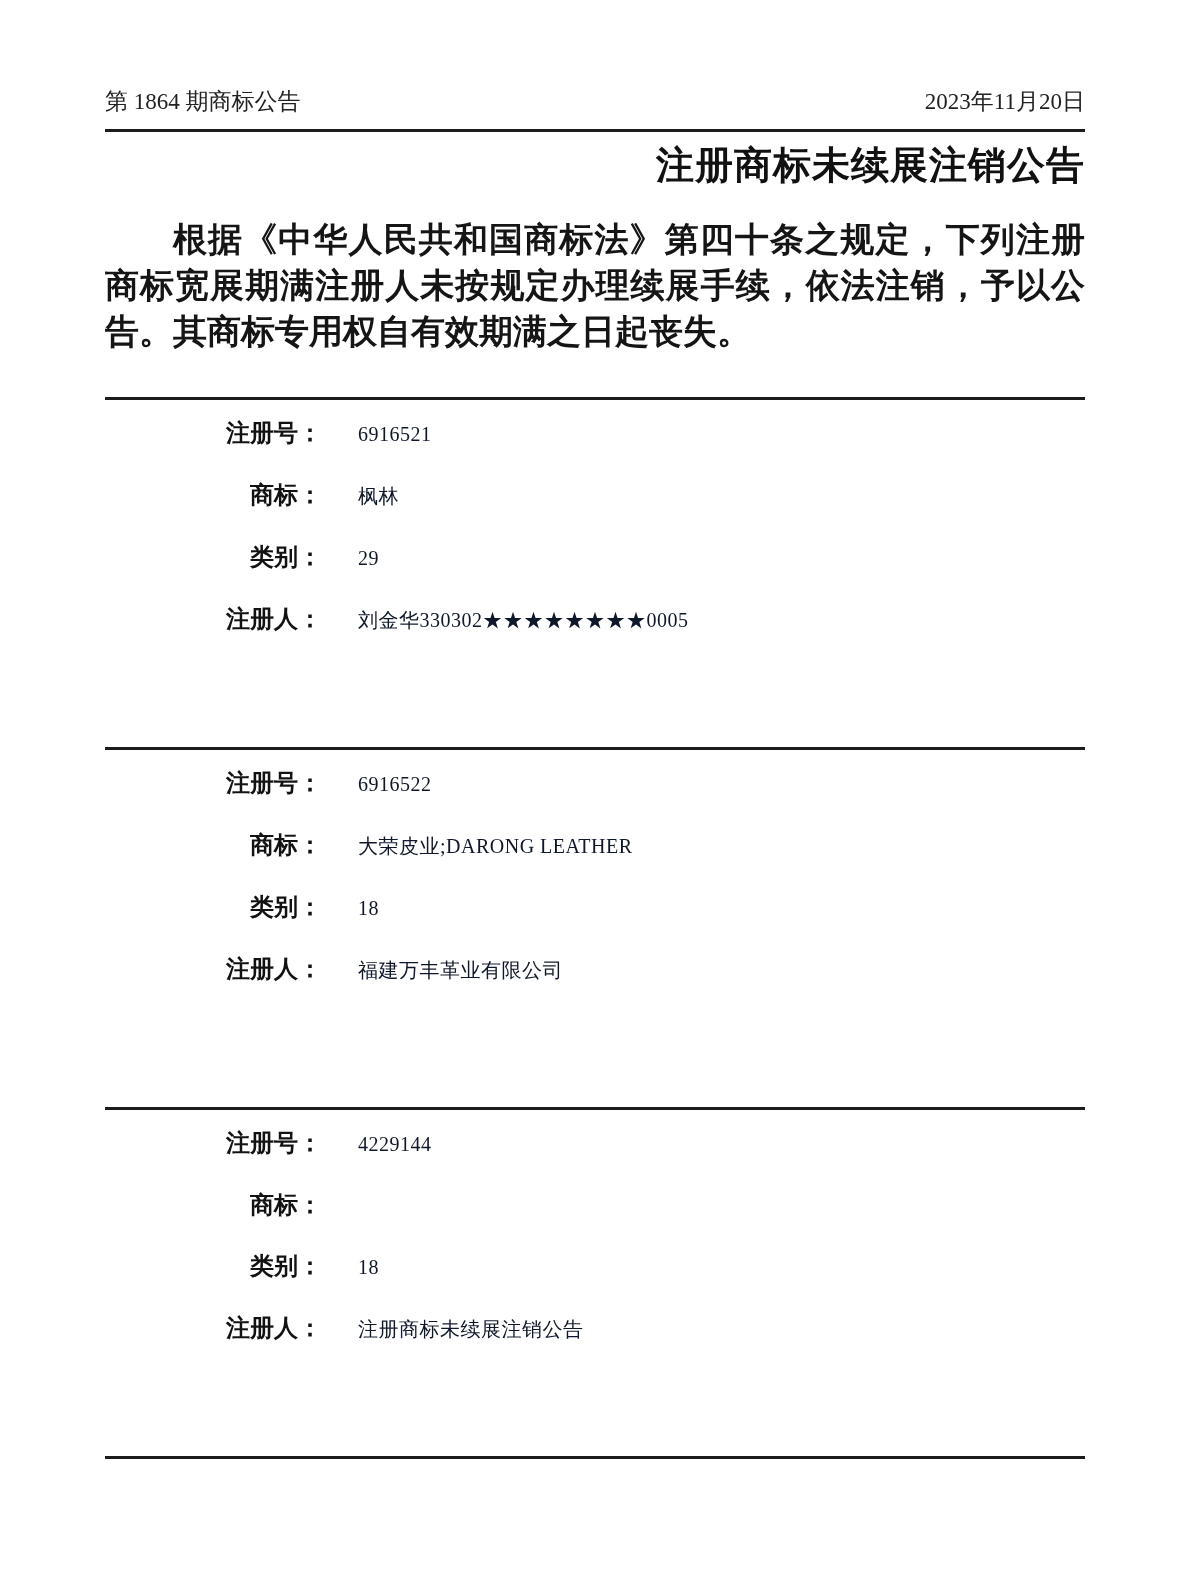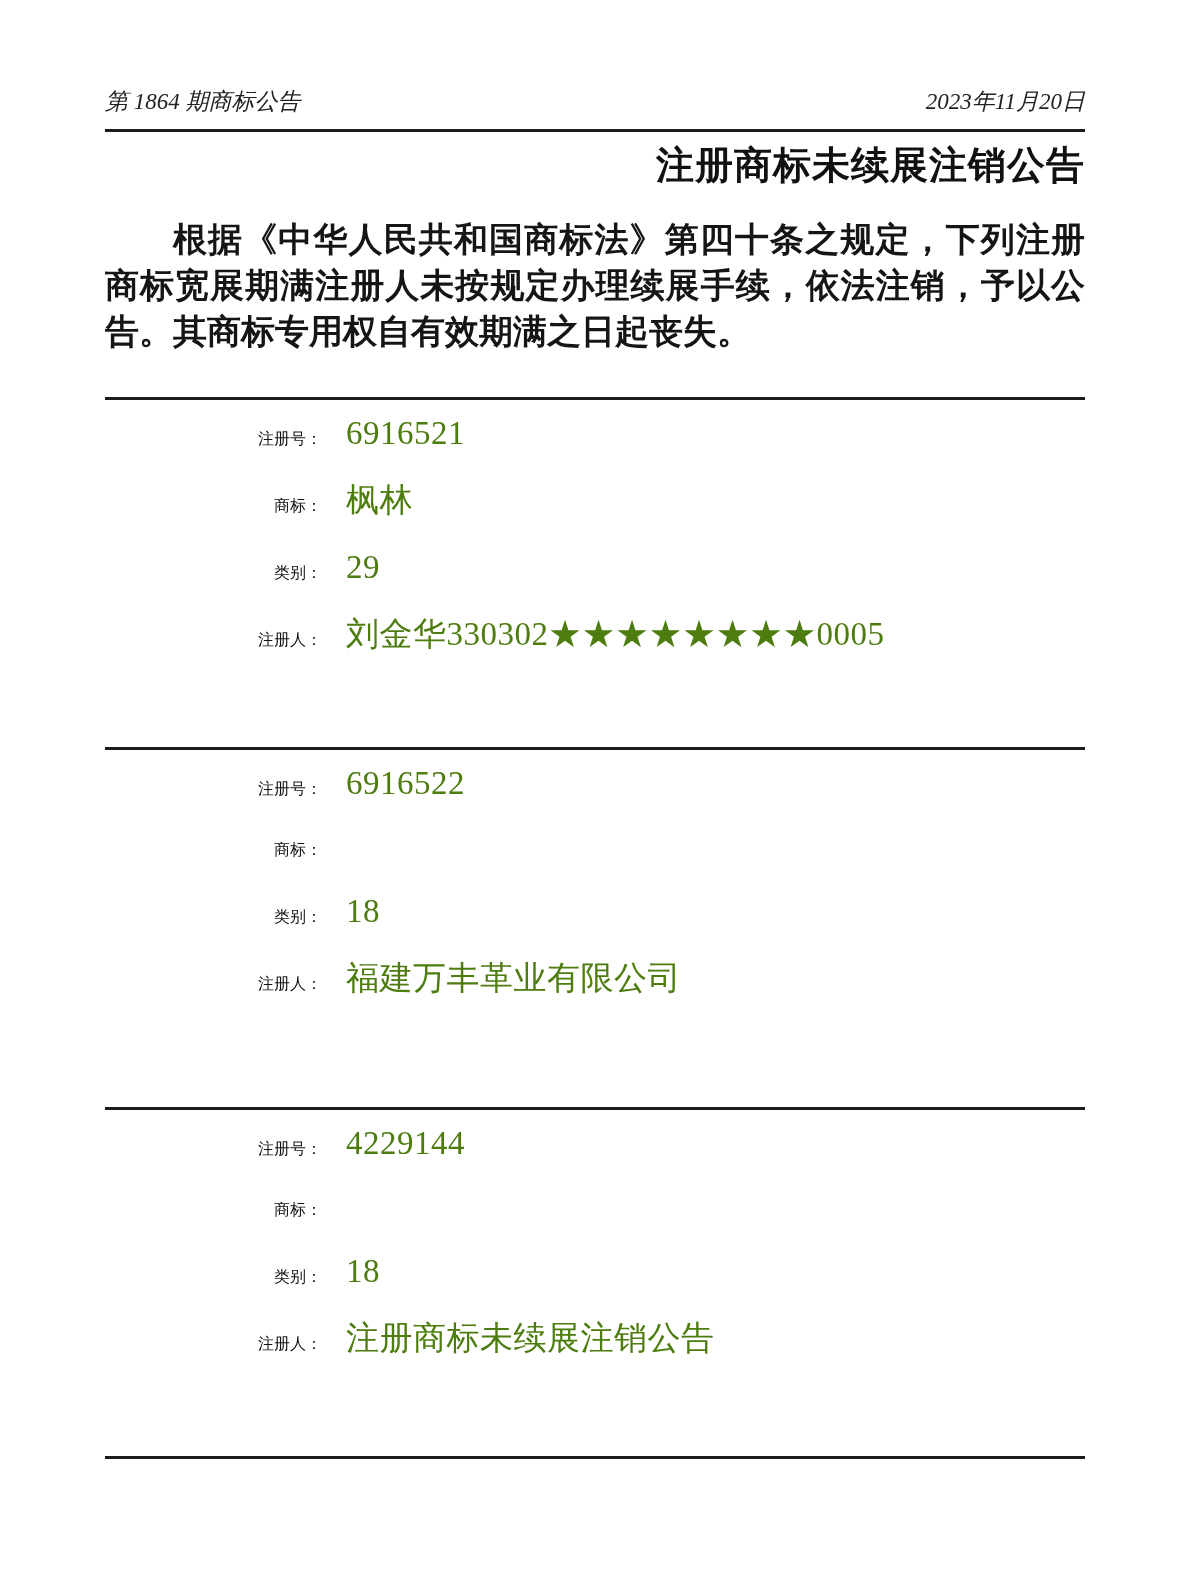--- a/index.html
+++ b/index.html
@@ -17,21 +17,20 @@
   }
   
   .doc-header {
     display: flex;
     justify-content: space-between;
     align-items: baseline;
     padding-top: 88px;
     font-size: 23px;
     line-height: 28px;
     color: #222;
-    font-style: italic;
   }
   .header-rule {
     margin-top: 13px;
     height: 3px;
     background: #1c1c1c;
     border: none;
   }
   
   .doc-title {
     margin-top: 10px;
@@ -68,30 +67,30 @@
   }
   .field-row {
     display: flex;
     align-items: baseline;
     line-height: 30px;
     margin-bottom: 31px;
   }
   .field-label {
     width: 217px;
     text-align: right;
-    font-size: 16px;
-    font-weight: normal;
+    font-size: 24px;
+    font-weight: bold;
     color: #121212;
     flex: 0 0 auto;
   }
   .field-value {
-    margin-left: 24px;
-    font-size: 33px;
+    margin-left: 36px;
+    font-size: 20px;
     font-weight: normal;
-    color: #4d7c0f;
+    color: #0f172a;
     letter-spacing: 0.5px;
   }
 </style>
 </head>
 <body>
 
 <div class="page">
 
   <div class="doc-header">
     <span>第 1864 期商标公告</span>
@@ -125,20 +124,21 @@
       </div>
     </div>
 
     <div class="entry">
       <div class="field-row">
         <span class="field-label">注册号：</span>
         <span class="field-value">6916522</span>
       </div>
       <div class="field-row">
         <span class="field-label">商标：</span>
+        <span class="field-value">大荣皮业;DARONG LEATHER</span>
       </div>
       <div class="field-row">
         <span class="field-label">类别：</span>
         <span class="field-value">18</span>
       </div>
       <div class="field-row">
         <span class="field-label">注册人：</span>
         <span class="field-value">福建万丰革业有限公司</span>
       </div>
     </div>

